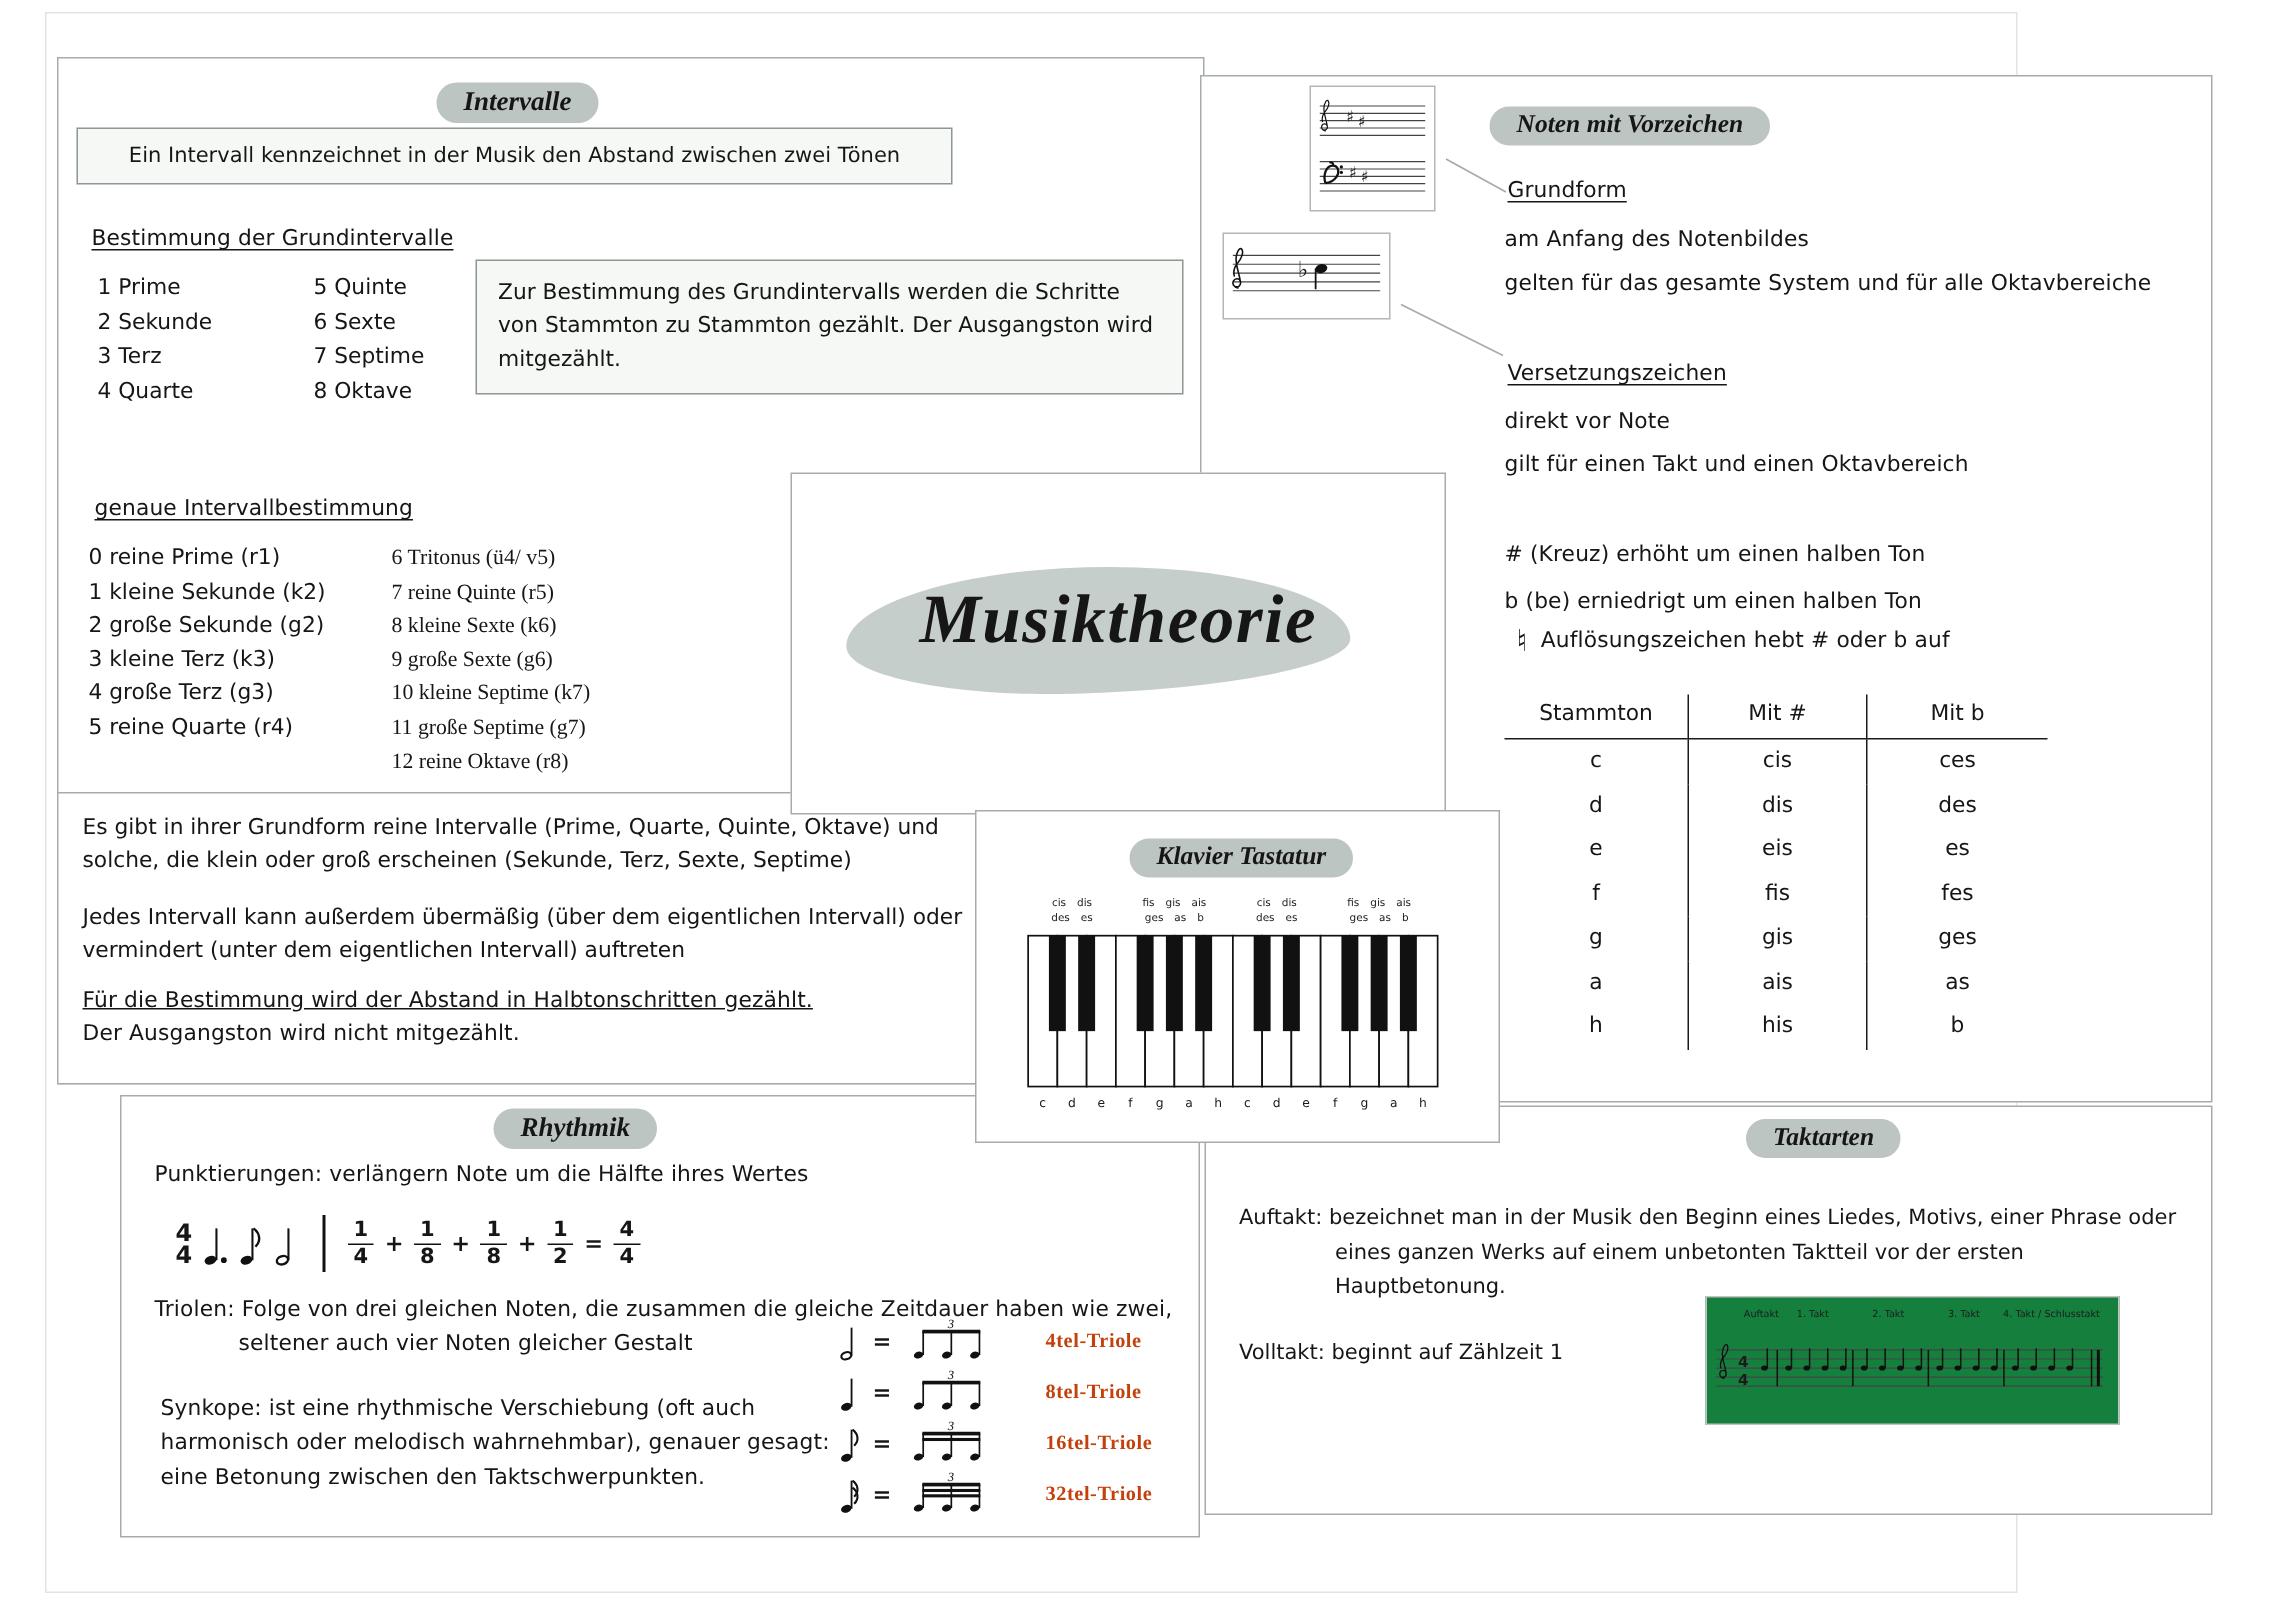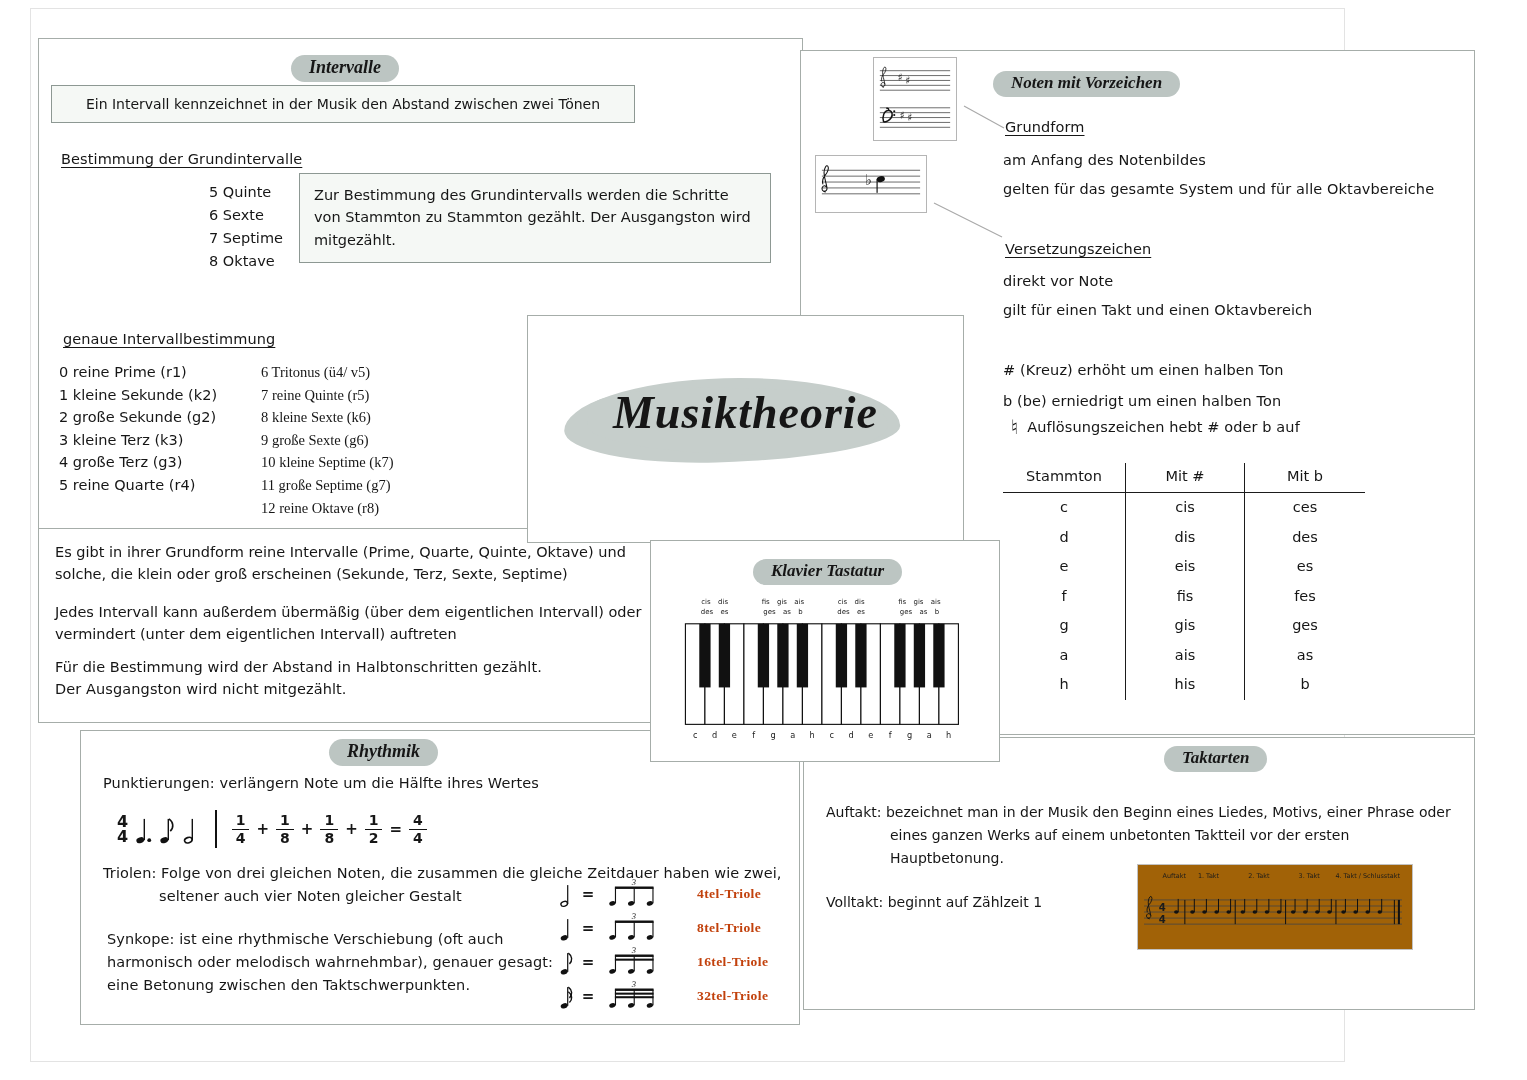--- a/index.html
+++ b/index.html
@@ -111,27 +111,33 @@
   <div class="abs" style="left:30px;top:8px;width:1315px;height:1054px;border:1px solid #e3e3e3;background:#fff;"></div>
 
   <div class="panel" style="left:38px;top:38px;width:765px;height:685px;z-index:2;">
     <div class="abs" style="left:252px;top:16px;">
       <span class="pill">Intervalle</span>
     </div>
     <div class="abs ibox" style="left:12px;top:46px;width:584px;height:38px;display:flex;align-items:center;justify-content:center;">
       <span class="line14">Ein Intervall kennzeichnet in der Musik den Abstand zwischen zwei Tönen</span>
     </div>
     <div class="abs line uline" style="left:22px;top:112px;">Bestimmung der Grundintervalle</div>
+    <div class="abs list" style="left:26px;top:142px;line-height:23px;">
+      <div>1 Prime</div>
+      <div>2 Sekunde</div>
+      <div>3 Terz</div>
+      <div>4 Quarte</div>
+    </div>
     <div class="abs list" style="left:170px;top:142px;line-height:23px;">
       <div>5 Quinte</div>
       <div>6 Sexte</div>
       <div>7 Septime</div>
       <div>8 Oktave</div>
     </div>
-    <div class="abs ibox para" style="left:260px;top:134px;width:472px;height:90px;padding:10px 14px;">
+    <div class="abs ibox para" style="left:278px;top:134px;width:472px;height:90px;padding:10px 14px;">
       <span>Zur Bestimmung des Grundintervalls werden die Schritte von Stammton zu Stammton gezählt. Der Ausgangston wird mitgezählt.</span>
     </div>
     <div class="abs line uline" style="left:24px;top:292px;">genaue Intervallbestimmung</div>
     <div class="abs list" style="left:20px;top:322px;line-height:22.6px;">
       <div>0 reine Prime (r1)</div>
       <div>1 kleine Sekunde (k2)</div>
       <div>2 große Sekunde (g2)</div>
       <div>3 kleine Terz (k3)</div>
       <div>4 große Terz (g3)</div>
       <div>5 reine Quarte (r4)</div>
@@ -143,21 +149,21 @@
       <div>9 große Sexte (g6)</div>
       <div>10 kleine Septime (k7)</div>
       <div>11 große Septime (g7)</div>
       <div>12 reine Oktave (r8)</div>
     </div>
   </div>
 
   <div class="panel" style="left:38px;top:528px;width:627px;height:195px;z-index:4;">
     <div class="abs para" style="left:16px;top:72px;width:615px;">Jedes Intervall kann außerdem übermäßig (über dem eigentlichen Intervall) oder vermindert (unter dem eigentlichen Intervall) auftreten</div>
     <div class="abs para" style="left:16px;top:12px;width:575px;">Es gibt in ihrer Grundform reine Intervalle (Prime, Quarte, Quinte, Oktave) und solche, die klein oder groß erscheinen (Sekunde, Terz, Sexte, Septime)</div>
-    <div class="abs line" style="left:16px;top:130px;">Für die Bestimmung wird der Abstand in Halbtonschritten gezählt.</div>
+    <div class="abs line" style="left:16px;top:130px;text-decoration:underline;">Für die Bestimmung wird der Abstand in Halbtonschritten gezählt.</div>
     <div class="abs line" style="left:16px;top:152px;">Der Ausgangston wird nicht mitgezählt.</div>
   </div>
 
   <div class="panel" style="left:800px;top:50px;width:675px;height:685px;z-index:2;">
 
     <div class="abs ibox" style="left:72px;top:6px;width:84px;height:84px;background:#fff;border-color:#b5b5b5;">
       <svg width="82" height="82" viewBox="0 0 84 82">
         <g stroke="#444" stroke-width="0.8">
           <line x1="6" y1="12" x2="78" y2="12"></line>
             <line x1="6" y1="17" x2="78" y2="17"></line>
@@ -367,21 +373,21 @@
 
   <div class="panel" style="left:803px;top:737px;width:672px;height:273px;z-index:3;">
     <div class="abs" style="left:360px;top:8px;">
       <span class="pill" style="font-size:17px;">Taktarten</span>
     </div>
     <div class="abs line14" style="left:22px;top:66px;">Auftakt: bezeichnet man in der Musik den Beginn eines Liedes, Motivs, einer Phrase oder</div>
     <div class="abs line14" style="left:86px;top:89px;">eines ganzen Werks auf einem unbetonten Taktteil vor der ersten</div>
     <div class="abs line14" style="left:86px;top:112px;">Hauptbetonung.</div>
     <div class="abs line14" style="left:22px;top:156px;">Volltakt: beginnt auf Zählzeit 1</div>
 
-    <div class="abs" style="left:333px;top:126px;width:276px;height:86px;border:1px solid #c2c2c2;background:#a16207;">
+    <div class="abs" style="left:333px;top:126px;width:276px;height:86px;border:1px solid #c2c2c2;background:#15803d;">
       <svg width="274" height="84" viewBox="0 0 272 82">
         <text x="36" y="12" font-size="6.4" text-anchor="middle">Auftakt</text>
         <text x="70" y="12" font-size="6.4" text-anchor="middle">1. Takt</text>
         <text x="120" y="12" font-size="6.4" text-anchor="middle">2. Takt</text>
         <text x="170" y="12" font-size="6.4" text-anchor="middle">3. Takt</text>
         <text x="228" y="12" font-size="6.4" text-anchor="middle">4. Takt / Schlusstakt</text>
         <g stroke="#444" stroke-width="0.8">
           <line x1="6" y1="34" x2="262" y2="34"></line>
             <line x1="6" y1="40" x2="262" y2="40"></line>
             <line x1="6" y1="46" x2="262" y2="46"></line>

